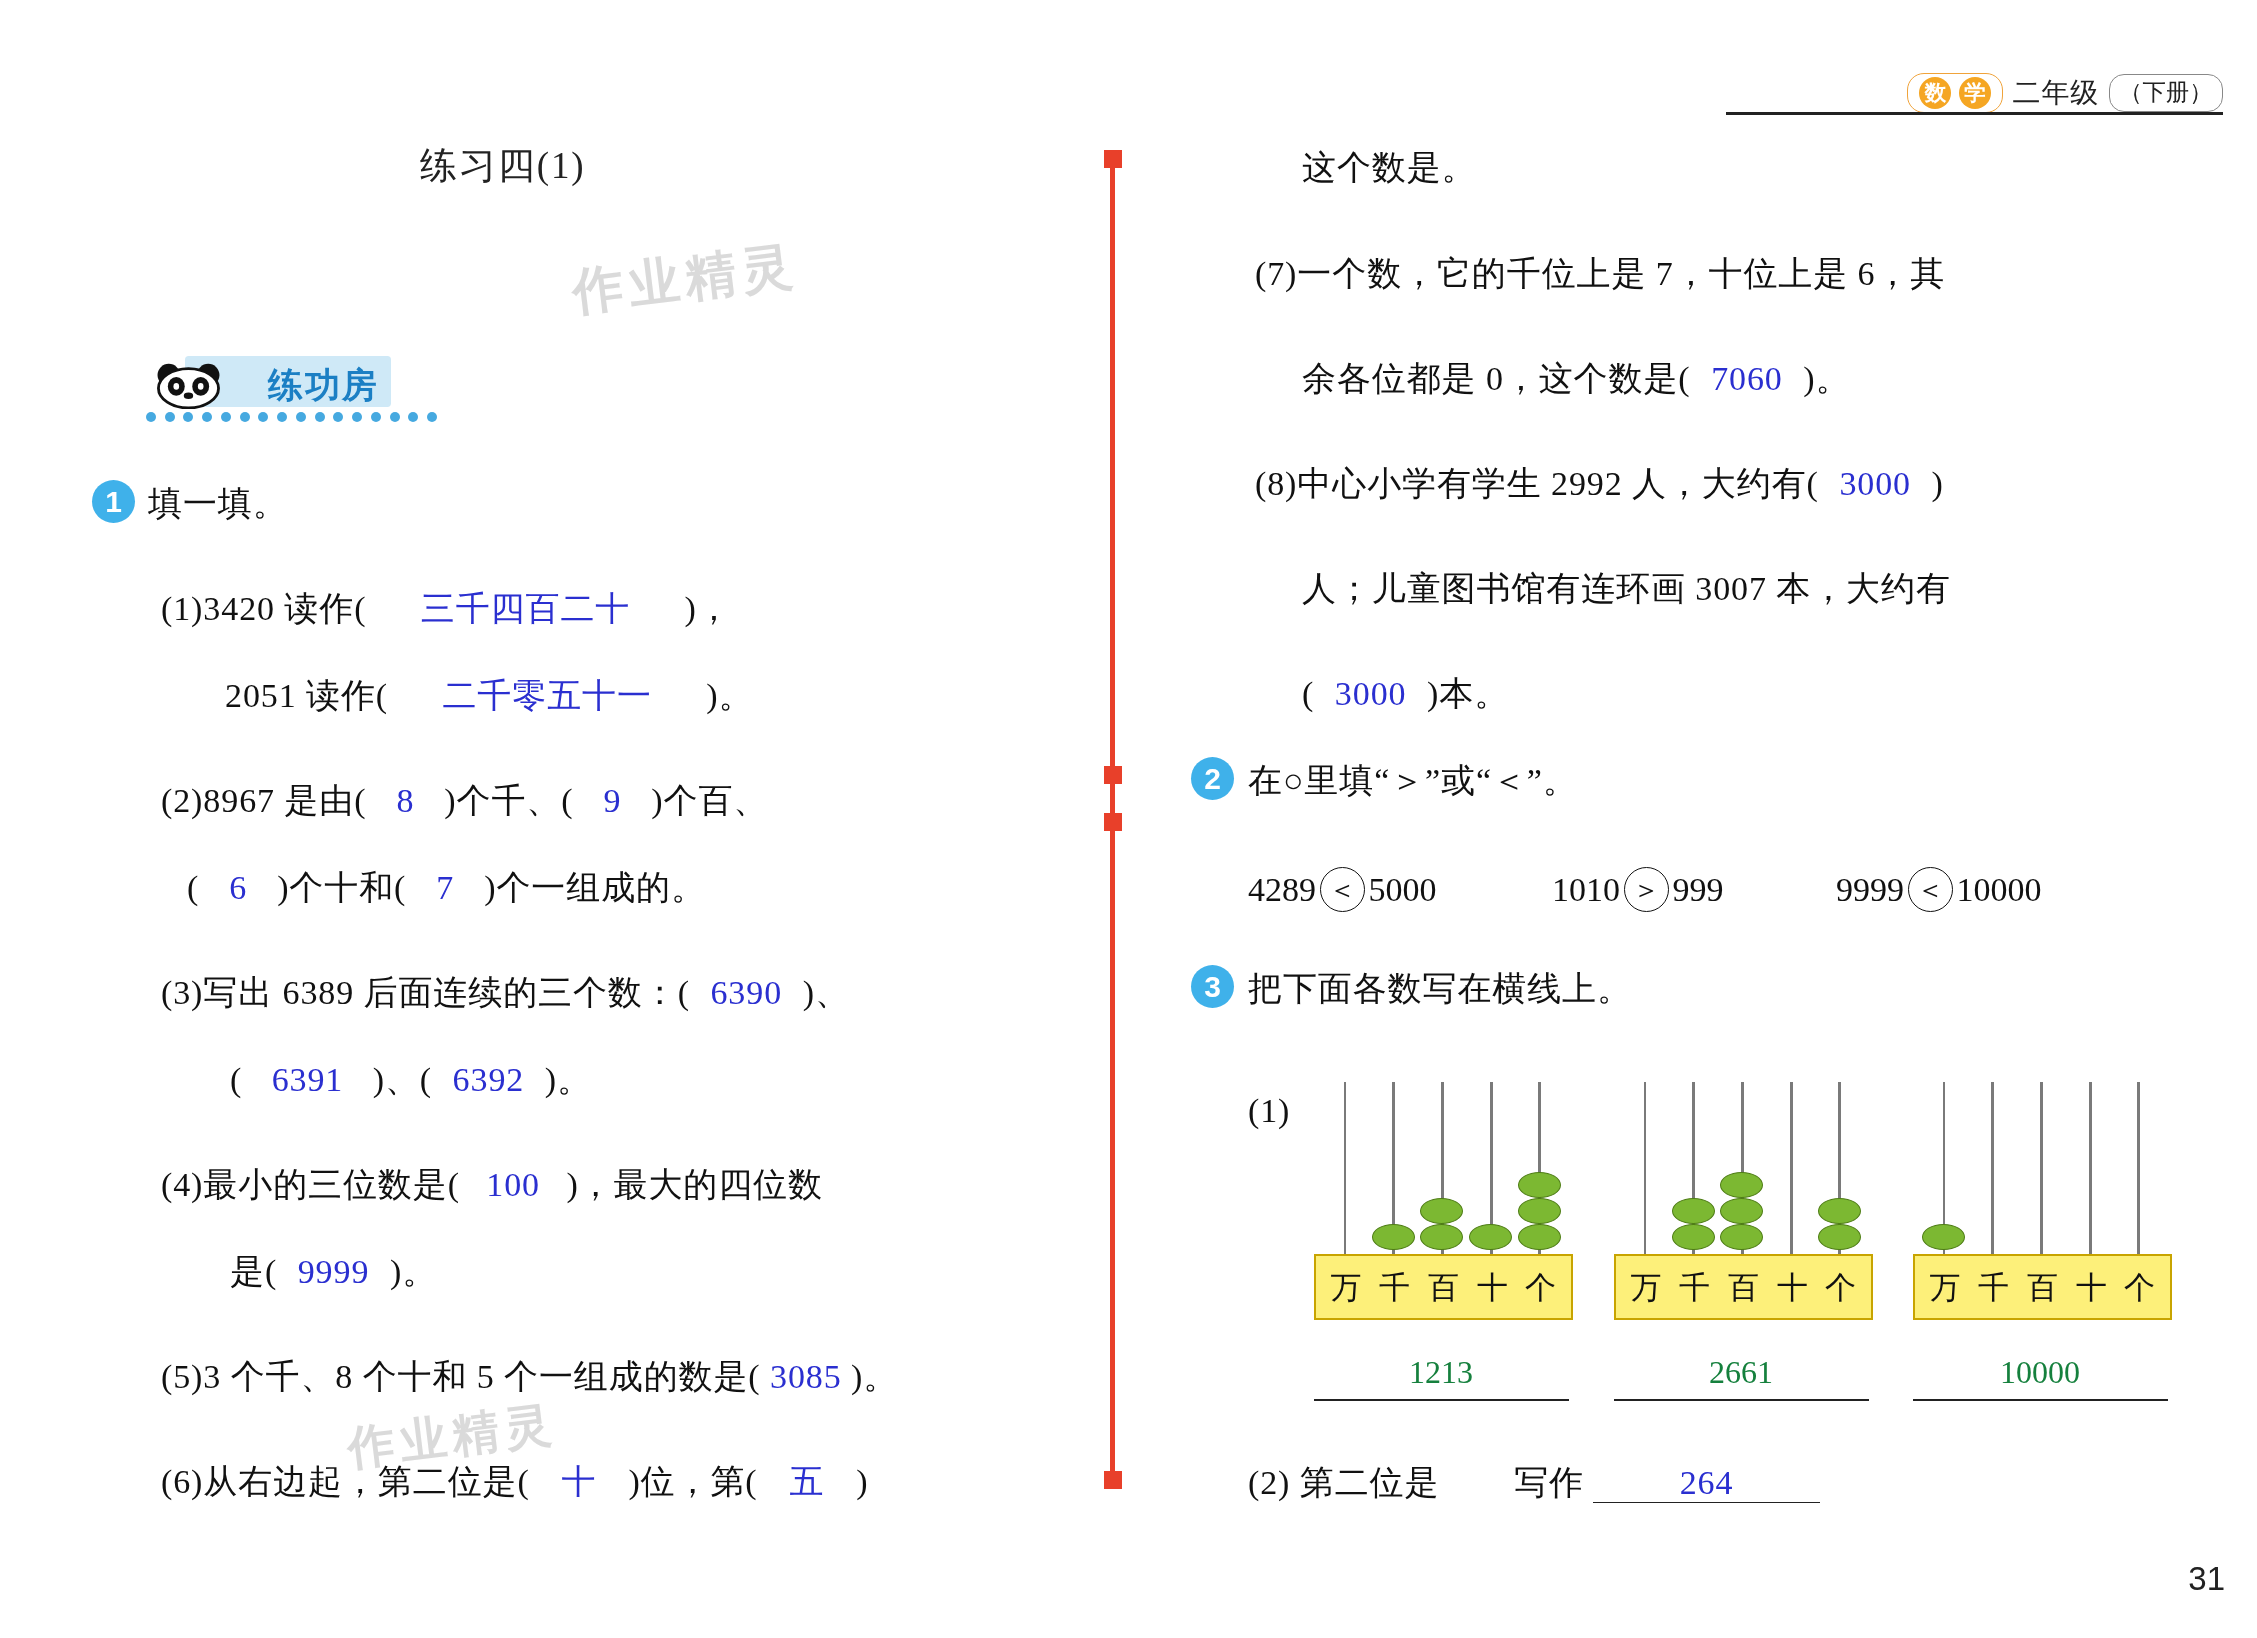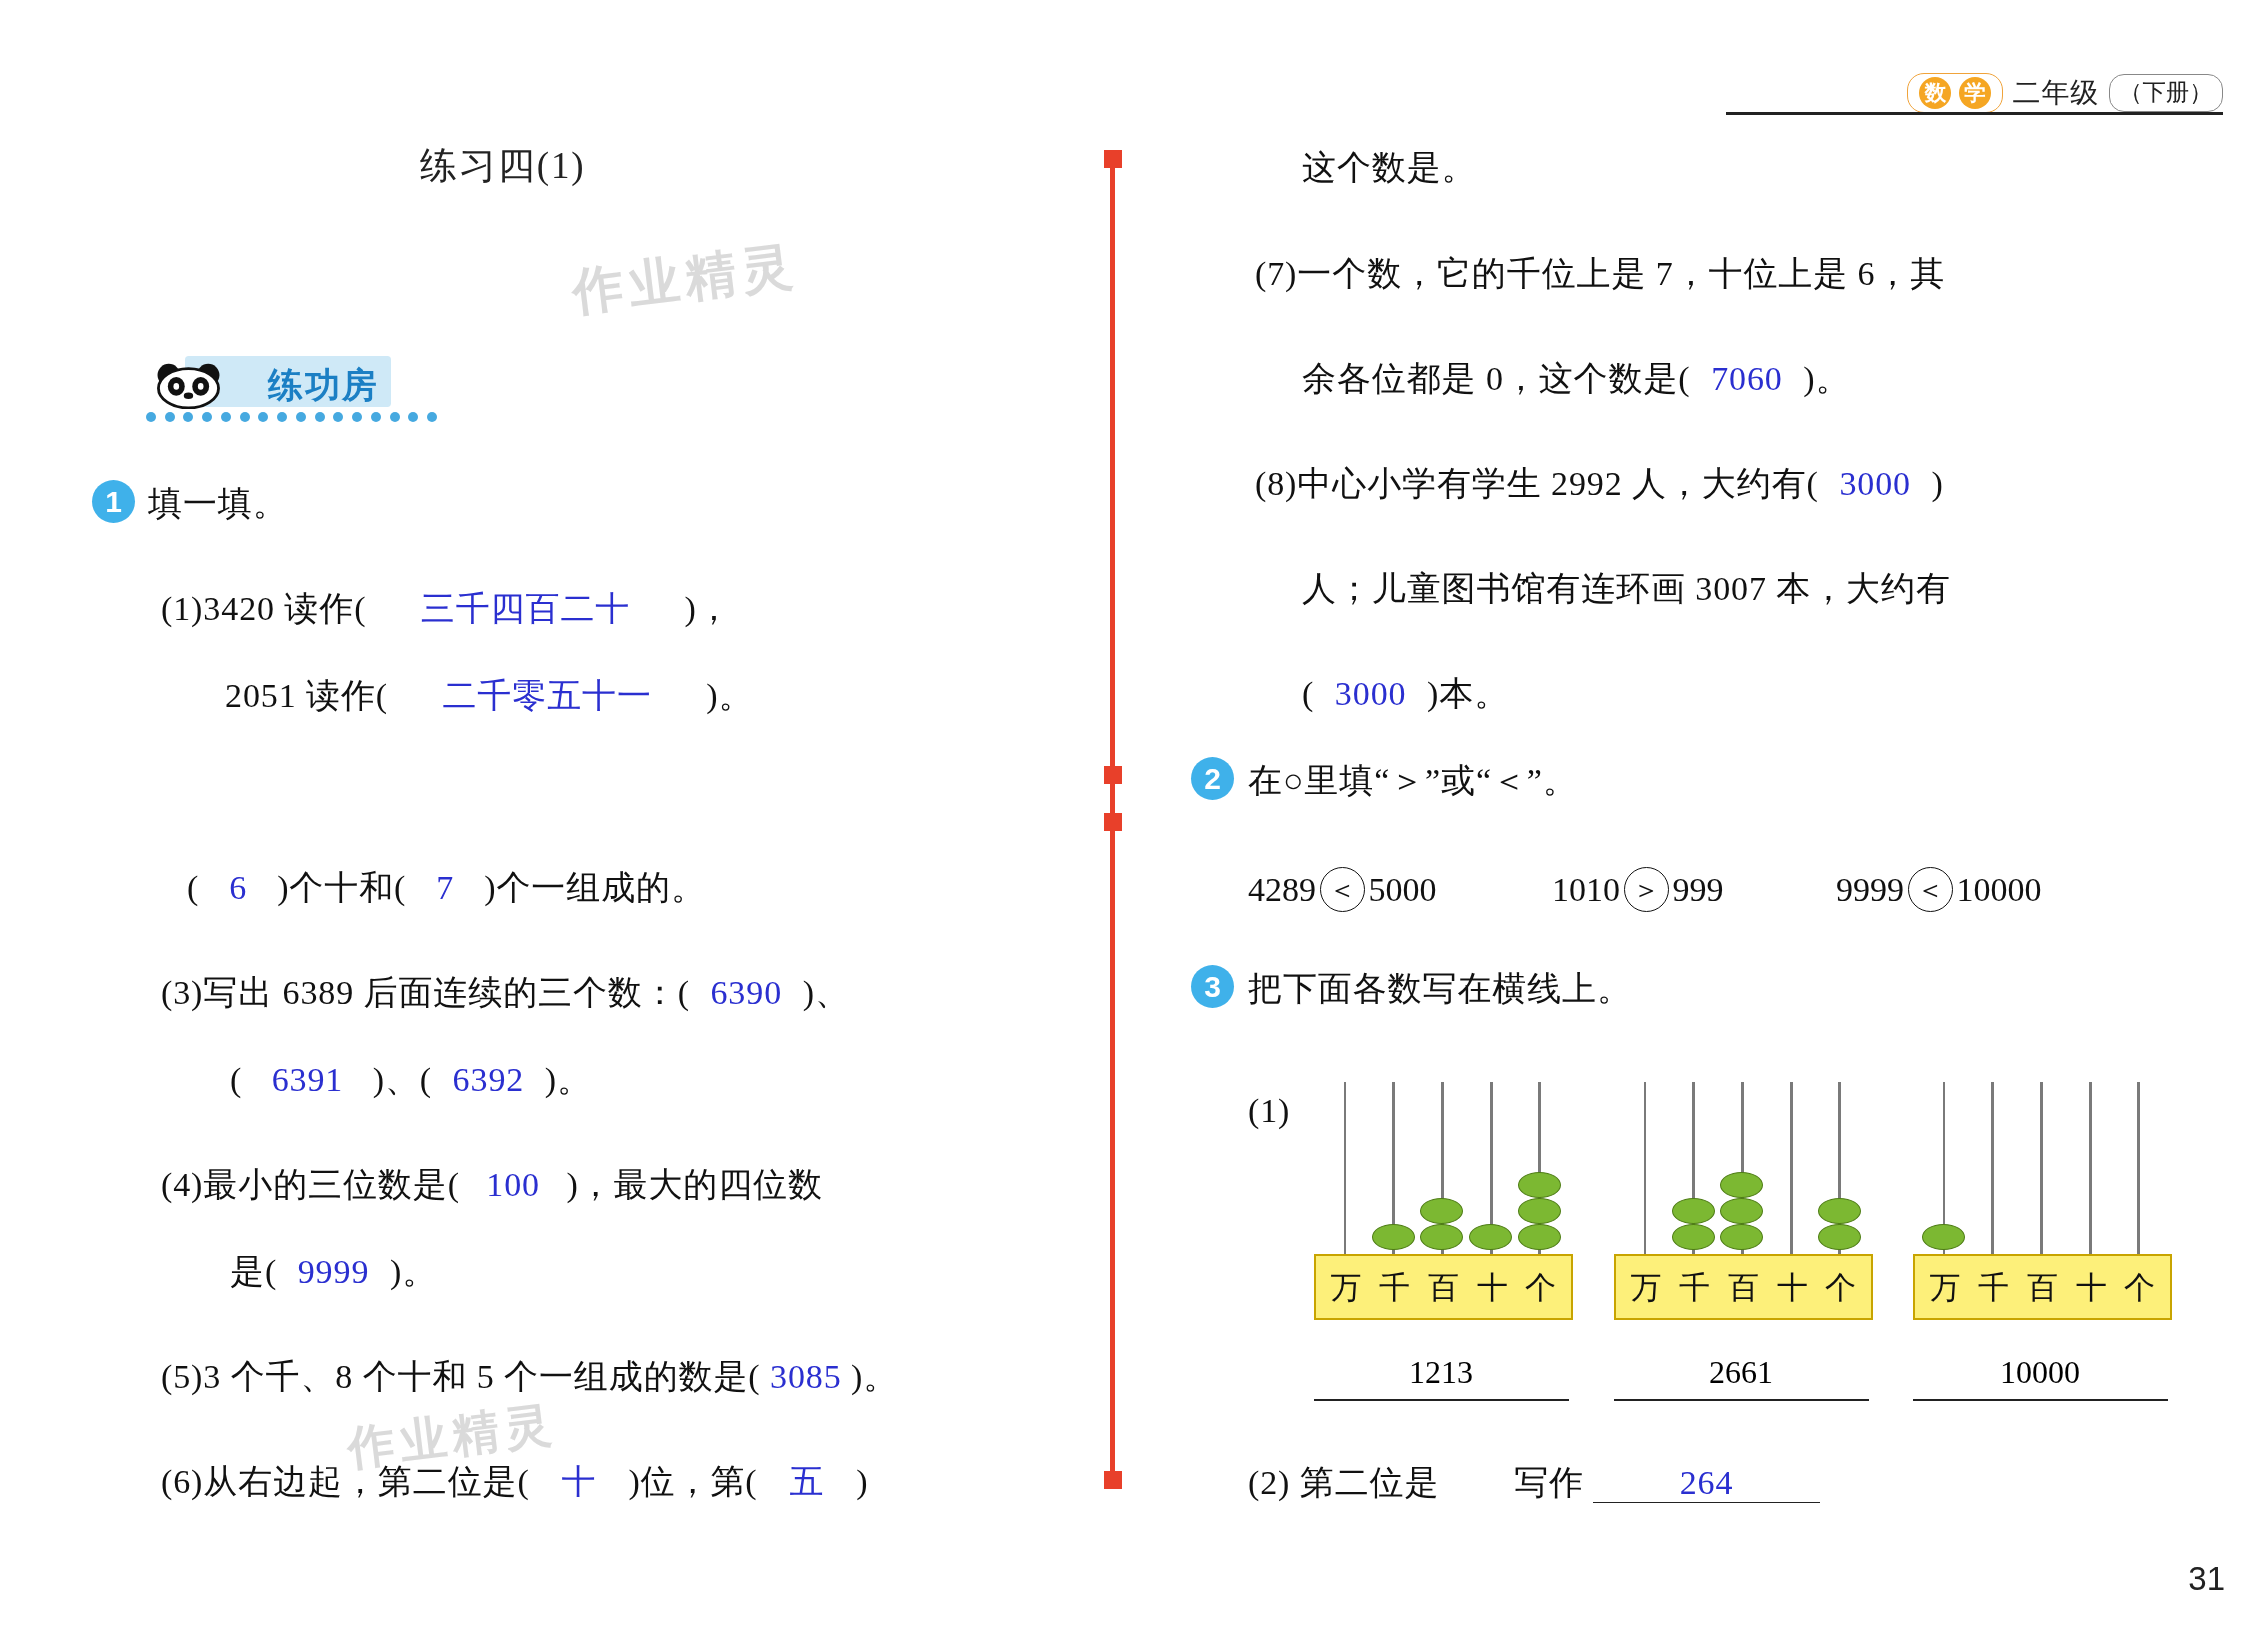--- a/index.html
+++ b/index.html
@@ -74,21 +74,21 @@
   
   .ul{border-bottom:1.9px solid #222;display:inline-block;text-align:center;}
 
   
   .abacus{position:absolute;}
   .rod{position:absolute;width:2.8px;background:#7a7a7a;}
   .bead{position:absolute;width:41px;height:24px;border-radius:50%;
         background:#7cb832;border:1.9px solid #4e7d15;}
   .ab-frame{position:absolute;border:2.8px solid #c8a400;background:#fdf07a;}
   .ab-lbl{position:absolute;font-size:31px;color:#111;}
-  .ab-ans{position:absolute;font-size:32px;color:#000000;text-align:center;}
+  .ab-ans{position:absolute;font-size:32px;color:#15803d;text-align:center;}
   .ab-ansline{position:absolute;height:1.9px;background:#222;}
 
   .circ-op{
     display:inline-flex;align-items:center;justify-content:center;
     width:43px;height:43px;border:1.9px solid #111;border-radius:50%;
     font-size:28px;vertical-align:middle;margin:0 3.7px;
   }
   .opbox{position:absolute;font-size:34px;color:#111;white-space:nowrap;display:flex;align-items:center;}
 </style>
 </head>
@@ -160,20 +160,27 @@
       <span>(1)3420 读作(</span>
       <span class="ans" style="margin:0 45px;">三千四百二十</span>
       <span>)，</span>
     </div>
     <div class="txt" style="left:225px;top:673px;">
       <span>2051 读作(</span>
       <span class="ans" style="margin:0 45px;">二千零五十一</span>
       <span>)。</span>
     </div>
 
+    <div class="txt" style="left:161px;top:778px;">
+      <span>(2)8967 是由(</span>
+      <span class="ans" style="margin:0 20.6px;">8</span>
+      <span>)个千、(</span>
+      <span class="ans" style="margin:0 20.6px;">9</span>
+      <span>)个百、</span>
+    </div>
     <div class="txt" style="left:187px;top:865px;">
       <span>(</span>
       <span class="ans" style="margin:0 20.6px;">6</span>
       <span>)个十和(</span>
       <span class="ans" style="margin:0 20.6px;">7</span>
       <span>)个一组成的。</span>
     </div>
 
     <div class="txt" style="left:161px;top:970px;">
       <span>(3)写出 6389 后面连续的三个数：(</span>

